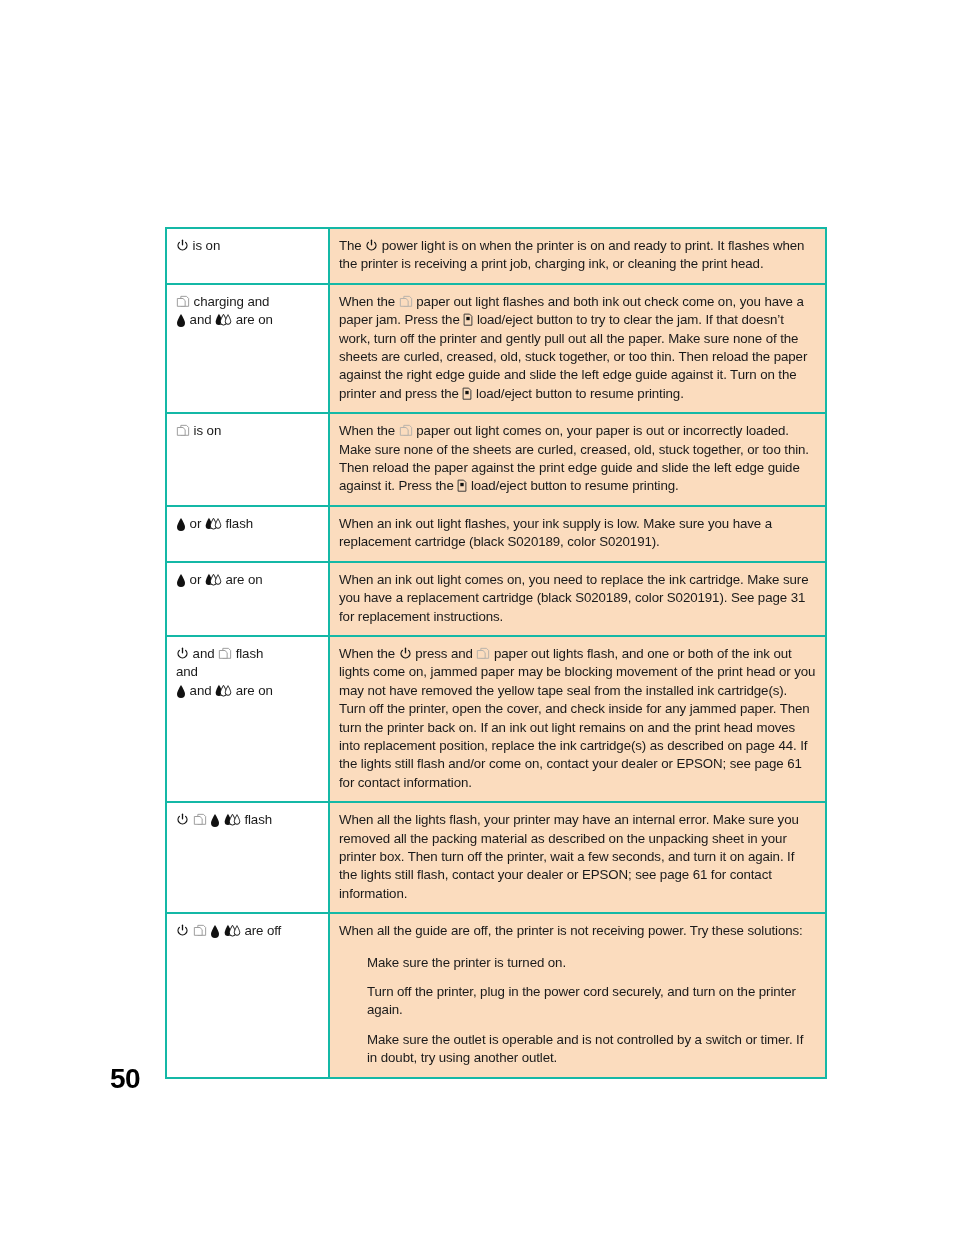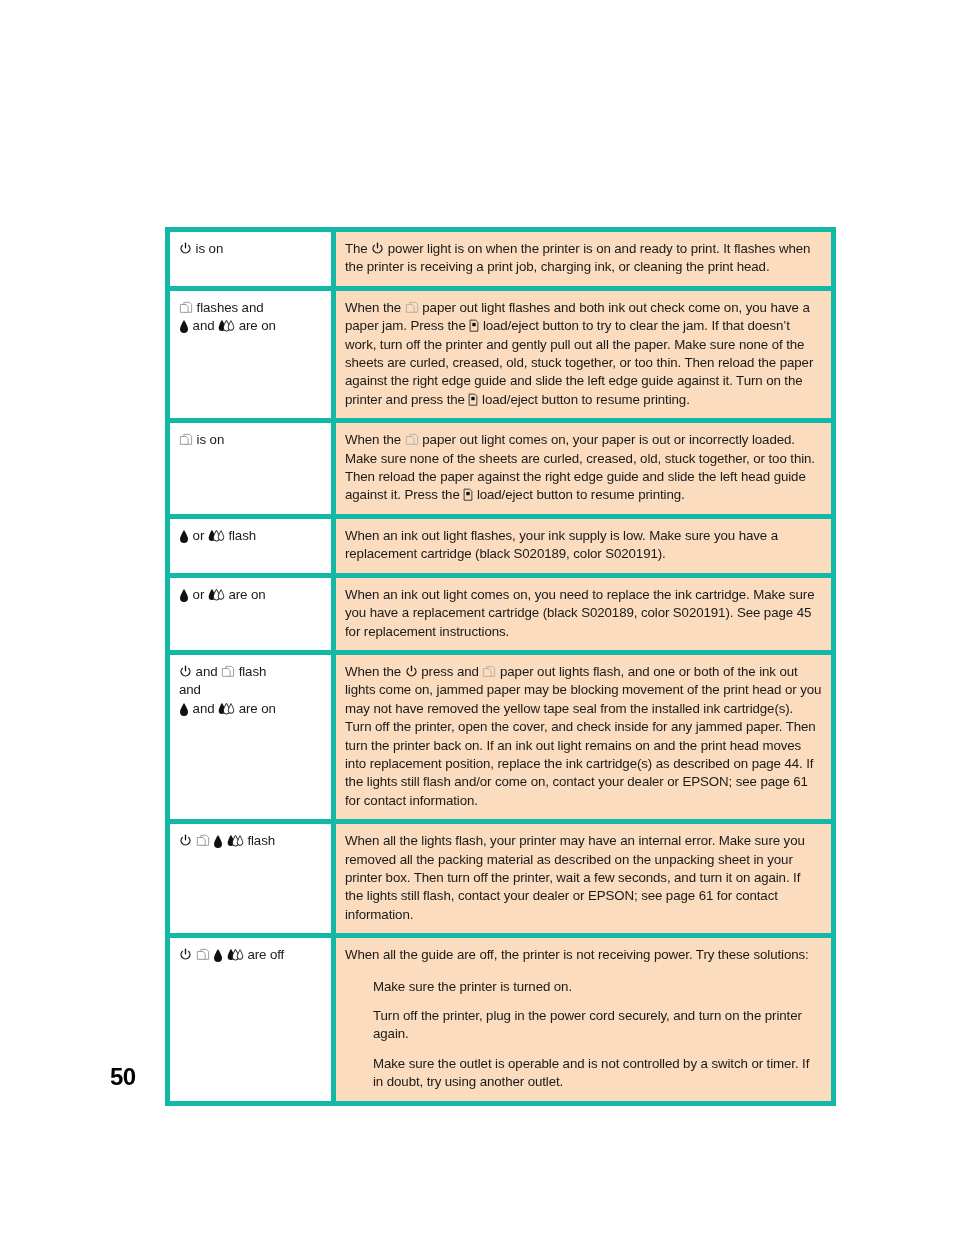--- a/index.html
+++ b/index.html
@@ -26,21 +26,21 @@
   
   .status-table {
     position: absolute;
     left: 165px;
     top: 227px;
     width: 620px;
     border-collapse: collapse;
     table-layout: fixed;
   }
   .status-table td {
-    border: 5px solid #14b8a6;
+    border: 2px solid #14b8a6;
     vertical-align: top;
     padding: 8px 9px 9px 9px;
     font-size: 13.3px;
     line-height: 1.385;
     letter-spacing: -0.1px;
   }
   .col-condition {
     width: 143px;
     background: #ffffff;
   }
@@ -50,21 +50,21 @@
   }
   .cond-line {
     white-space: nowrap;
   }
 
   
   .page-number {
     position: absolute;
     left: 110px;
     top: 1063px;
-    font-size: 24px;
+    font-size: 28px;
     font-weight: bold;
     letter-spacing: -0.5px;
     color: #000000;
     text-align: right;
   }
 
   
   .ico {
     display: inline-block;
     vertical-align: -2px;
@@ -127,21 +127,21 @@
       <tr>
         <td class="col-condition">
           <div class="cond-line">
             <span class="ico ico-paper">
               <svg viewBox="0 0 26 24">
                   <g fill="#fff" stroke="#9a9a9a" stroke-width="1.8">
                     <path d="M9 2.5h10.5l4 4V21H9z"></path>
                     <path d="M2.5 6.5h10.5l4 4V21H2.5z"></path>
                   </g>
                 </svg>
-            </span><span> flashes and</span>
+            </span><span> charging and</span>
           </div>
           <div class="cond-line">
             <span class="ico ico-blackink">
               <svg viewBox="0 0 16 24">
                   <path d="M8 1.5C8 1.5 1.6 11.3 1.6 16.1A6.4 6.4 0 0 0 14.4 16.1C14.4 11.3 8 1.5 8 1.5z" fill="#111"></path>
                 </svg>
             </span><span> and </span><span class="ico ico-colorink">
               <svg viewBox="0 0 30 24">
                   <g>
                     <path d="M7 1.5C7 1.5 1.2 11 1.2 15.6A5.8 5.8 0 0 0 12.8 15.6C12.8 11 7 1.5 7 1.5z" fill="#111"></path>
@@ -188,21 +188,21 @@
           </div>
         </td>
         <td class="col-description">
           <p class="para"><span>When the </span><span class="ico ico-paper">
               <svg viewBox="0 0 26 24">
                   <g fill="#fbdcbe" stroke="#b5b0aa" stroke-width="1.8">
                     <path d="M9 2.5h10.5l4 4V21H9z"></path>
                     <path d="M2.5 6.5h10.5l4 4V21H2.5z"></path>
                   </g>
                 </svg>
-            </span><span> paper out light comes on, your paper is out or incorrectly loaded. Make sure none of the sheets are curled, creased, old, stuck together, or too thin. Then reload the paper against the right edge guide and slide the left head guide against it. Press the </span><span class="ico ico-loadeject">
+            </span><span> paper out light comes on, your paper is out or incorrectly loaded. Make sure none of the sheets are curled, creased, old, stuck together, or too thin. Then reload the paper against the print edge guide and slide the left edge guide against it. Press the </span><span class="ico ico-loadeject">
               <svg viewBox="0 0 18 24">
                   <path d="M2 2h10l4 4v16H2z" fill="#fbdcbe" stroke="#333" stroke-width="1.7"></path>
                   <rect x="6" y="7" width="6" height="6" fill="#111"></rect>
                 </svg>
             </span><span> load/eject button to resume printing.</span></p>
         </td>
       </tr>
 
       <tr>
         <td class="col-condition">
@@ -239,21 +239,21 @@
                   <g>
                     <path d="M7 1.5C7 1.5 1.2 11 1.2 15.6A5.8 5.8 0 0 0 12.8 15.6C12.8 11 7 1.5 7 1.5z" fill="#111"></path>
                     <path d="M15 2.2C15 2.2 9.4 11.3 9.4 15.7A5.6 5.6 0 0 0 20.6 15.7C20.6 11.3 15 2.2 15 2.2z" fill="#fff" stroke="#111" stroke-width="1.7"></path>
                     <path d="M23 3C23 3 18.2 11.3 18.2 15.2A4.8 4.8 0 0 0 27.8 15.2C27.8 11.3 23 3 23 3z" fill="#fff" stroke="#111" stroke-width="1.7"></path>
                   </g>
                 </svg>
             </span><span> are on</span>
           </div>
         </td>
         <td class="col-description">
-          <p class="para">When an ink out light comes on, you need to replace the ink cartridge. Make sure you have a replacement cartridge (black S020189, color S020191). See page 45 for replacement instructions.</p>
+          <p class="para">When an ink out light comes on, you need to replace the ink cartridge. Make sure you have a replacement cartridge (black S020189, color S020191). See page 31 for replacement instructions.</p>
         </td>
       </tr>
 
       <tr>
         <td class="col-condition">
           <div class="cond-line">
             <span class="ico ico-power">
               <svg viewBox="0 0 24 24">
                   <g fill="none" stroke="#111" stroke-width="2.4" stroke-linecap="round">
                     <path d="M6.2 6.2a8.2 8.2 0 1 0 11.6 0"></path>

